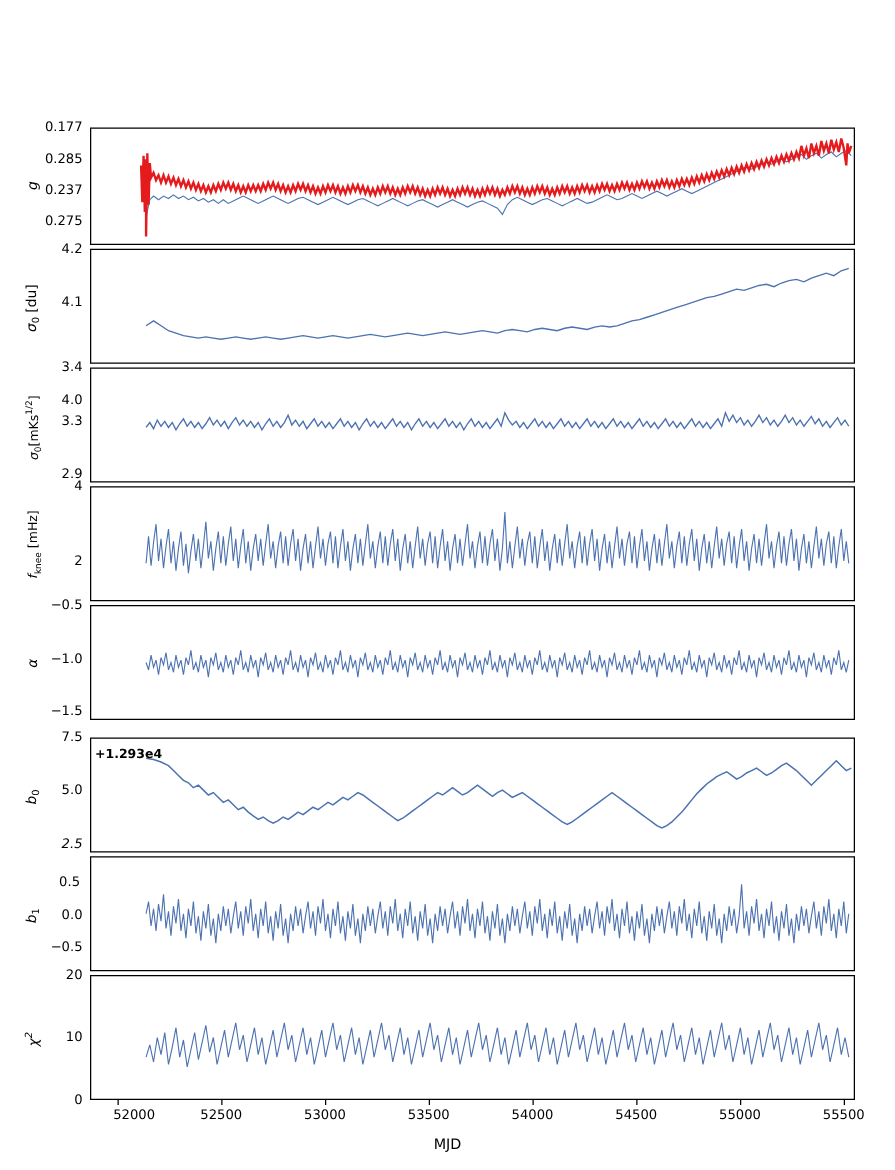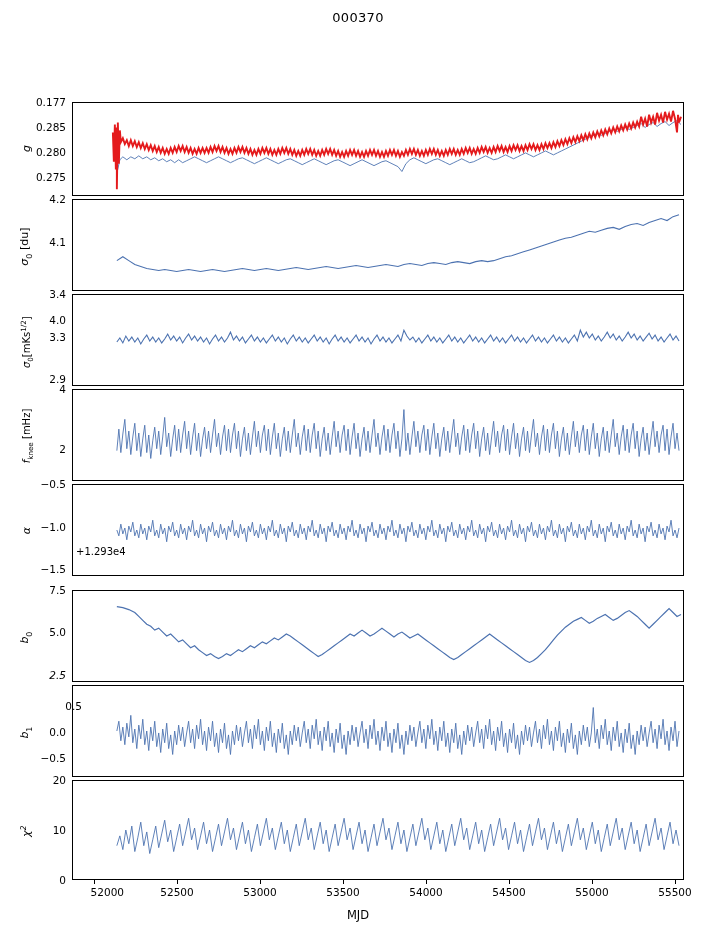--- a/index.html
+++ b/index.html
@@ -32,32 +32,31 @@
   }
   .tickmark{position:absolute;background:#000;}
   sub{font-size:0.72em;}
   sup{font-size:0.72em;}
 </style>
 </head>
 <body>
 
 <div id="page">
 
-  <div class="title">000370</div>
 
   <div class="panel" style="left:72px;top:102px;width:612px;height:94px;">
     <svg viewBox="0 0 612 94" preserveAspectRatio="none">
       <polyline fill="none" stroke="#4c72b0" stroke-width="0.9" points="44,72 47,58 50,55 54,58 58,55 62,57 66,54 70,57 74,55 78,58 82,56 86,59 90,57 94,60 98,58 102,61 106,58 110,61 114,59 118,57 122,55 126,57 130,59 134,61 138,59 142,57 146,55 150,57 154,59 158,61 162,59 166,57 170,56 174,58 178,60 182,62 186,60 190,58 194,56 198,58 202,60 206,62 210,60 214,58 218,57 222,59 226,61 230,63 234,61 238,59 242,57 246,59 250,61 254,63 258,61 262,59 266,58 270,60 274,62 278,64 282,62 286,60 290,58 294,60 298,62 302,64 306,62 310,60 314,59 318,61 322,63 326,65 330,70 334,62 338,58 342,56 346,58 350,60 354,62 358,60 362,58 366,57 370,59 374,61 378,63 382,61 386,59 390,57 394,59 398,61 402,60 406,58 410,56 414,54 418,56 422,58 426,57 430,55 434,53 438,55 442,57 446,55 450,53 454,51 458,53 462,55 466,53 470,51 474,49 478,51 482,53 486,51 490,49 494,47 498,45 502,43 506,41 510,39 514,37 518,35 522,33 526,31 530,33 534,31 538,29 542,27 546,29 550,27 554,25 558,27 562,25 566,23 570,21 574,25 578,22 582,20 586,24 590,21 594,19 598,23 602,20 606,18 610,22"></polyline>
       <polyline fill="none" stroke="#e41a1c" stroke-width="1.9" points="40,30 41,60 42,22 43,68 44,25 44,88 45,20 46,62 47,28 48,40 50,36 52,42 54,38 56,44 58,38 60,44 62,39 64,45 66,40 68,46 70,41 72,47 74,42 76,48 78,43 80,49 82,44 84,50 86,45 88,51 90,46 92,52 94,47 96,52 98,46 100,51 102,45 104,50 106,44 108,49 110,44 112,50 114,45 116,51 118,46 120,52 122,47 124,52 126,46 128,51 130,46 132,51 134,46 136,51 138,45 140,50 142,44 144,49 146,44 148,50 150,45 152,51 154,46 156,52 158,47 160,52 162,46 164,51 166,45 168,50 170,45 172,51 174,46 176,52 178,47 180,53 182,48 184,53 186,47 188,52 190,46 192,51 194,46 196,52 198,47 200,53 202,48 204,53 206,47 208,52 210,46 212,51 214,46 216,52 218,47 220,53 222,48 224,54 226,49 228,54 230,48 232,53 234,47 236,52 238,47 240,53 242,48 244,54 246,49 248,54 250,48 252,53 254,47 256,52 258,47 260,53 262,48 264,54 266,49 268,55 270,50 272,55 274,49 276,54 278,48 280,53 282,48 284,54 286,49 288,55 290,50 292,55 294,49 296,54 298,48 300,53 302,48 304,54 306,49 308,55 310,50 312,55 314,49 316,54 318,48 320,53 322,48 324,54 326,49 328,55 330,50 332,54 334,48 336,53 338,47 340,52 342,47 344,53 346,48 348,54 350,49 352,54 354,48 356,53 358,47 360,52 362,47 364,53 366,48 368,54 370,49 372,54 374,48 376,53 378,47 380,52 382,47 384,53 386,48 388,53 390,47 392,52 394,46 396,51 398,46 400,52 402,47 404,52 406,46 408,51 410,45 412,50 414,45 416,51 418,46 420,51 422,45 424,50 426,44 428,49 430,44 432,50 434,45 436,50 438,44 440,49 442,43 444,48 446,43 448,49 450,44 452,49 454,43 456,48 458,42 460,47 462,42 464,48 466,43 468,48 470,42 472,47 474,41 476,46 478,41 480,46 482,40 484,45 486,39 488,44 490,38 492,43 494,37 496,42 498,36 500,41 502,35 504,40 506,34 508,39 510,33 512,38 514,32 516,37 518,31 520,36 522,30 524,35 526,29 528,34 530,28 532,33 534,27 536,32 538,26 540,31 542,25 544,30 546,24 548,29 550,23 552,28 554,22 556,27 558,21 560,26 562,20 564,25 566,19 568,24 570,14 572,22 574,16 576,24 578,12 580,20 582,14 584,22 586,10 588,18 590,12 592,20 594,9 596,17 598,11 600,19 602,8 604,16 606,30 607,12 608,20 610,14"></polyline>
     </svg>
   </div>
   <div class="ylabel" style="left:-4px;top:142px;width:60px;transform:rotate(-90deg);font-style:italic;">g</div>
   <div class="ytick" style="left:22px;top:96px;width:44px;">0.177</div>
   <div class="ytick" style="left:22px;top:121px;width:44px;">0.285</div>
-  <div class="ytick" style="left:22px;top:146px;width:44px;">0.280</div>
+  <div class="ytick" style="left:22px;top:146px;width:44px;">0.237</div>
   <div class="ytick" style="left:22px;top:171px;width:44px;">0.275</div>
 
   <div class="panel" style="left:72px;top:199px;width:612px;height:92px;">
     <svg viewBox="0 0 612 92" preserveAspectRatio="none">
       <polyline fill="none" stroke="#4c72b0" stroke-width="1.1" points="44,62 50,58 56,62 62,66 68,68 74,70 80,71 86,72 92,71 98,72 104,73 110,72 116,71 122,72 128,73 134,72 140,71 146,72 152,73 158,72 164,71 170,70 176,71 182,72 188,71 194,70 200,71 206,72 212,71 218,70 224,69 230,70 236,71 242,70 248,69 254,68 260,69 266,70 272,69 278,68 284,67 290,68 296,69 302,68 308,67 314,66 320,67 326,68 332,66 338,65 344,66 350,67 356,65 362,64 368,65 374,66 380,64 386,63 392,64 398,65 404,63 410,62 416,63 422,62 428,60 434,58 440,57 446,55 452,53 458,51 464,49 470,47 476,45 482,43 488,41 494,39 500,38 506,36 512,34 518,32 524,33 530,31 536,29 542,28 548,30 554,27 560,25 566,24 572,26 578,23 584,21 590,19 596,21 602,17 608,15"></polyline>
     </svg>
   </div>
   <div class="ylabel" style="left:-10px;top:239px;width:72px;transform:rotate(-90deg);"><span style="font-style:italic;">σ</span><sub>0</sub> [du]</div>
   <div class="ytick" style="left:22px;top:193px;width:44px;">4.2</div>
   <div class="ytick" style="left:22px;top:236px;width:44px;">4.1</div>
@@ -91,32 +90,32 @@
   <div class="ytick" style="left:18px;top:478px;width:48px;">−0.5</div>
   <div class="ytick" style="left:18px;top:521px;width:48px;">−1.0</div>
   <div class="ytick" style="left:18px;top:563px;width:48px;">−1.5</div>
 
   <div class="panel" style="left:72px;top:590px;width:612px;height:92px;">
     <svg viewBox="0 0 612 92" preserveAspectRatio="none">
       <polyline fill="none" stroke="#4c72b0" stroke-width="1.2" points="44,16 50,17 56,19 62,22 66,26 70,30 74,34 78,36 82,40 86,38 90,42 94,46 98,44 102,48 106,52 110,50 114,54 118,58 122,56 126,60 130,63 134,66 138,64 142,67 146,69 150,67 154,64 158,66 162,63 166,60 170,62 174,59 178,56 182,58 186,55 190,52 194,54 198,51 202,48 206,50 210,47 214,44 218,46 222,49 226,52 230,55 234,58 238,61 242,64 246,67 250,65 254,62 258,59 262,56 266,53 270,50 274,47 278,44 282,46 286,43 290,40 294,43 298,46 302,44 306,41 310,38 314,41 318,44 322,47 326,44 330,42 334,45 338,48 342,46 346,44 350,47 354,50 358,53 362,56 366,59 370,62 374,65 378,68 382,70 386,68 390,65 394,62 398,59 402,56 406,53 410,50 414,47 418,44 422,47 426,50 430,53 434,56 438,59 442,62 446,65 450,68 454,71 458,73 462,71 466,68 470,64 474,60 478,55 482,50 486,45 490,41 494,37 498,34 502,31 506,29 510,27 514,30 518,33 522,31 526,28 530,26 534,24 538,27 542,30 546,28 550,25 554,22 558,20 562,23 566,26 570,30 574,34 578,38 582,34 586,30 590,26 594,22 598,18 602,22 606,26 610,24"></polyline>
     </svg>
   </div>
   <div class="ylabel" style="left:-4px;top:630px;width:60px;transform:rotate(-90deg);"><span style="font-style:italic;">b</span><sub>0</sub></div>
-  <div class="offsettext" style="left:76px;top:546px;">+1.293e4</div>
+  <div class="offsettext" style="left:76px;top:598px;font-weight:bold;">+1.293e4</div>
   <div class="ytick" style="left:22px;top:584px;width:44px;">7.5</div>
   <div class="ytick" style="left:22px;top:626px;width:44px;">5.0</div>
   <div class="ytick" style="left:22px;top:669px;width:44px;font-style:italic;">2.5</div>
 
   <div class="panel" style="left:72px;top:685px;width:612px;height:92px;">
     <svg viewBox="0 0 612 92" preserveAspectRatio="none">
       <polyline fill="none" stroke="#4c72b0" stroke-width="0.9" points="44,46 46,36 48,56 50,42 52,60 54,38 56,52 58,30 60,58 62,44 64,64 66,40 68,54 70,34 72,60 74,46 76,66 78,42 80,56 82,36 84,62 86,48 88,68 90,44 92,58 94,38 96,64 98,50 100,70 102,46 104,60 106,40 108,56 110,42 112,62 114,48 116,36 118,58 120,44 122,64 124,40 126,54 128,34 130,60 132,46 134,66 136,42 138,56 140,36 142,62 144,48 146,68 148,44 150,58 152,38 154,64 156,50 158,70 160,46 162,60 164,40 166,56 168,42 170,62 172,48 174,36 176,58 178,44 180,64 182,40 184,54 186,34 188,60 190,46 192,66 194,42 196,56 198,36 200,62 202,48 204,68 206,44 208,58 210,38 212,64 214,50 216,70 218,46 220,60 222,40 224,56 226,42 228,62 230,48 232,36 234,58 236,44 238,64 240,40 242,54 244,34 246,60 248,46 250,66 252,42 254,56 256,36 258,62 260,48 262,68 264,44 266,58 268,38 270,64 272,50 274,70 276,46 278,60 280,40 282,56 284,42 286,62 288,48 290,36 292,58 294,44 296,64 298,40 300,54 302,34 304,60 306,46 308,66 310,42 312,56 314,36 316,62 318,48 320,68 322,44 324,58 326,38 328,64 330,50 332,70 334,46 336,60 338,40 340,56 342,42 344,62 346,48 348,36 350,58 352,44 354,64 356,40 358,54 360,34 362,60 364,46 366,66 368,42 370,56 372,36 374,62 376,48 378,68 380,44 382,58 384,38 386,64 388,50 390,70 392,46 394,60 396,40 398,56 400,42 402,62 404,48 406,36 408,58 410,44 412,64 414,40 416,54 418,34 420,60 422,46 424,66 426,42 428,56 430,36 432,62 434,48 436,68 438,44 440,58 442,38 444,64 446,50 448,70 450,46 452,60 454,40 456,56 458,42 460,62 462,48 464,36 466,58 468,44 470,64 472,40 474,54 476,34 478,60 480,46 482,66 484,42 486,56 488,36 490,62 492,48 494,68 496,44 498,58 500,38 502,64 504,50 506,70 508,46 510,60 512,40 514,56 516,42 518,62 520,48 522,22 524,58 526,44 528,64 530,40 532,54 534,34 536,60 538,46 540,66 542,42 544,56 546,36 548,62 550,48 552,68 554,44 556,58 558,38 560,64 562,50 564,70 566,46 568,60 570,40 572,56 574,42 576,62 578,48 580,36 582,58 584,44 586,64 588,40 590,54 592,34 594,60 596,46 598,66 600,42 602,56 604,36 606,62 608,46"></polyline>
     </svg>
   </div>
   <div class="ylabel" style="left:-4px;top:725px;width:60px;transform:rotate(-90deg);"><span style="font-style:italic;">b</span><sub>1</sub></div>
-  <div class="ytick" style="left:34px;top:700px;width:48px;">0.5</div>
+  <div class="ytick" style="left:16px;top:700px;width:48px;">0.5</div>
   <div class="ytick" style="left:18px;top:726px;width:48px;">0.0</div>
   <div class="ytick" style="left:18px;top:752px;width:48px;">−0.5</div>
 
   <div class="panel" style="left:72px;top:780px;width:612px;height:100px;">
     <svg viewBox="0 0 612 100" preserveAspectRatio="none">
       <polyline fill="none" stroke="#4c72b0" stroke-width="0.9" points="44,66 47,56 50,70 53,50 56,64 59,46 62,72 65,58 68,42 71,66 74,52 77,74 80,60 83,46 86,68 89,54 92,40 95,62 98,50 101,72 104,58 107,44 110,66 113,52 116,38 119,60 122,48 125,70 128,56 131,42 134,64 137,50 140,72 143,58 146,44 149,66 152,52 155,38 158,60 161,48 164,70 167,56 170,42 173,64 176,50 179,72 182,58 185,44 188,66 191,52 194,38 197,60 200,48 203,70 206,56 209,42 212,64 215,50 218,72 221,58 224,44 227,66 230,52 233,38 236,60 239,48 242,70 245,56 248,42 251,64 254,50 257,72 260,58 263,44 266,66 269,52 272,38 275,60 278,48 281,70 284,56 287,42 290,64 293,50 296,72 299,58 302,44 305,66 308,52 311,38 314,60 317,48 320,70 323,56 326,42 329,64 332,50 335,72 338,58 341,44 344,66 347,52 350,38 353,60 356,48 359,70 362,56 365,42 368,64 371,50 374,72 377,58 380,44 383,66 386,52 389,38 392,60 395,48 398,70 401,56 404,42 407,64 410,50 413,72 416,58 419,44 422,66 425,52 428,38 431,60 434,48 437,70 440,56 443,42 446,64 449,50 452,72 455,58 458,44 461,66 464,52 467,38 470,60 473,48 476,70 479,56 482,42 485,64 488,50 491,72 494,58 497,44 500,66 503,52 506,38 509,60 512,48 515,70 518,56 521,42 524,64 527,50 530,72 533,58 536,44 539,66 542,52 545,38 548,60 551,48 554,70 557,56 560,42 563,64 566,50 569,72 572,58 575,44 578,66 581,52 584,38 587,60 590,48 593,70 596,56 599,42 602,64 605,50 608,66"></polyline>
     </svg>
   </div>
   <div class="ylabel" style="left:-6px;top:824px;width:64px;transform:rotate(-90deg);font-style:italic;">χ<sup>2</sup></div>
   <div class="ytick" style="left:22px;top:774px;width:44px;">20</div>

